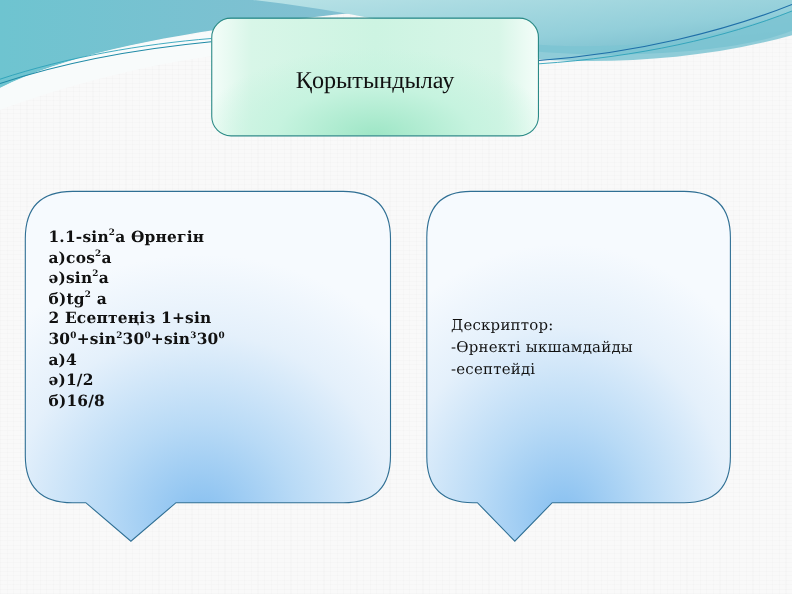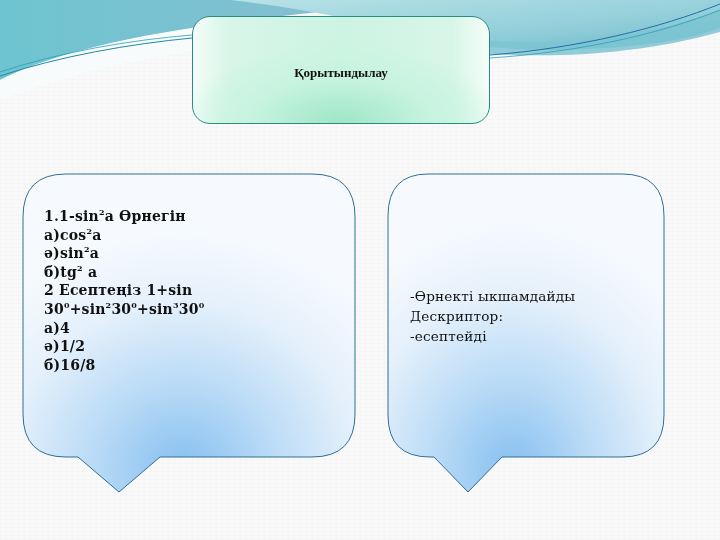--- a/index.html
+++ b/index.html
@@ -19,24 +19,23 @@
     border: 1.3px solid #2a8a86;
     border-radius: 18px;
     background:
       radial-gradient(ellipse 55% 75% at 50% 100%, #9ee6c6 0%, #c6f3df 55%, rgba(230,250,242,0) 100%),
       linear-gradient(90deg, #f4fdf9 0%, #d8f6e8 12%, #cdf4e2 50%, #d8f6e8 88%, #f4fdf9 100%);
     display: flex; align-items: center; justify-content: center;
     z-index: 2;
   }
   .title-text {
     font-family: "Liberation Serif", serif;
-    font-size: 13px;
+    font-size: 22px;
     color: #111;
     margin-top: 6px;
-    font-weight: bold;
   }
   .callout { position: absolute; z-index: 2; }
   .callout svg { position: absolute; left: 0; top: 0; }
   .callout-text {
     position: absolute;
     font-family: "DejaVu Serif", serif;
     color: #111;
     font-size: 14px;
     line-height: 18.6px;
     letter-spacing: 0.2px;
@@ -113,17 +112,17 @@
       <radialGradient id="fillR" cx="0.45" cy="0.93" r="0.78" fx="0.45" fy="0.93">
         <stop offset="0" stop-color="#86bff0"></stop>
         <stop offset="0.35" stop-color="#b8daf6"></stop>
         <stop offset="0.7" stop-color="#e4f0fb"></stop>
         <stop offset="1" stop-color="#f6fafe"></stop>
       </radialGradient>
     </defs>
     <path d="M428,174 L622,174 Q664,174 664,216 L664,415 Q664,457 622,457 L502,457 L468,492 L434,457 L430,457 Q388,457 388,415 L388,216 Q388,174 428,174 Z" fill="url(#fillR)" stroke="#2f6f94" stroke-width="1"></path>
   </svg>
   <div class="callout-text">
+    <span class="line">Дескриптор:</span>
     <span class="line">-Өрнекті ыкшамдайды</span>
-    <span class="line">Дескриптор:</span>
     <span class="line">-есептейді</span>
   </div>
 </div>
 
 </body></html>

